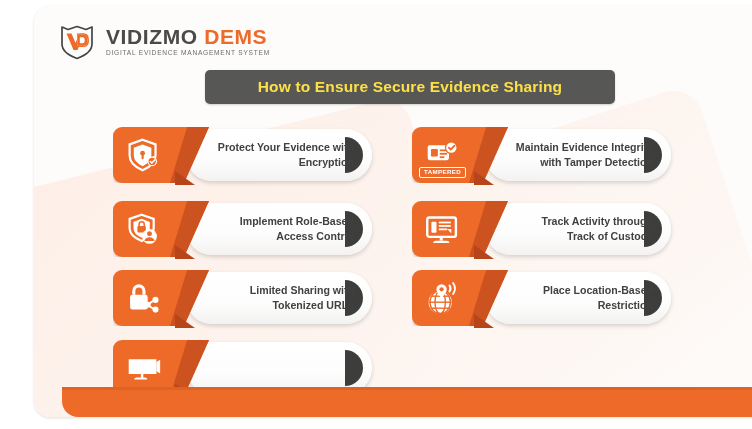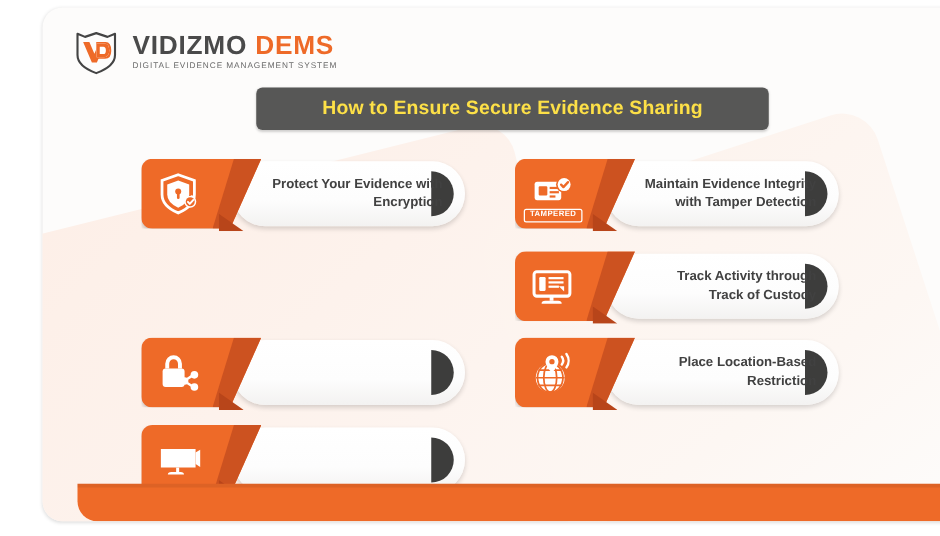--- a/index.html
+++ b/index.html
@@ -314,39 +314,61 @@
               <path d="M27.5 21.5 l1.9 .55 1.3-1.45 1.55 1.1 -.5 1.9 1.45 1.3 -1.1 1.55 -1.9-.5 -1.3 1.45 -1.55-1.1 .5-1.9 -1.45-1.3 z" fill="#ffffff"></path>
               <circle cx="29.4" cy="26.4" r="5.2" fill="#ffffff"></circle>
               <circle cx="29.4" cy="26.4" r="3.9" fill="#ee6a28"></circle>
               <path d="M27.4 26.5 l1.6 1.7 3.1-3.4" fill="none" stroke="#ffffff" stroke-width="1.7" stroke-linecap="round" stroke-linejoin="round"></path>
             </g>
           </svg>
         </div>
         <div class="label">Protect Your Evidence with Encryption</div>
       </div>
 
+      <div class="item c0 r1">
+        <div class="pill">
+          <div class="knob"></div>
+        </div>
+        <div class="tab">
+          <div class="tab-fold"></div>
+        </div>
+        <div class="tab-tip"></div>
+        <div class="tab-icon">
+          <svg viewBox="0 0 40 40">
+            <path d="M18 4 L31 8.5 L31 19 Q31 27 18 32.5 Q5 27 5 19 L5 8.5 Z" fill="none" stroke="#ffffff" stroke-width="2.4"></path>
+            <path d="M18 8.5 L26.8 11.8 L26.8 19 Q26.8 25 18 28.8 Q9.2 25 9.2 19 L9.2 11.8 Z" fill="#ffffff"></path>
+            <rect x="13.4" y="16.3" width="9.2" height="7" rx="1.1" fill="#ee6a28"></rect>
+            <path d="M15.2 16.3 v-1.9 a2.8 2.8 0 0 1 5.6 0 v1.9" fill="none" stroke="#ee6a28" stroke-width="1.7"></path>
+            <circle cx="26.5" cy="27.5" r="8" fill="#ffffff"></circle>
+            <circle cx="26.5" cy="24.6" r="2.7" fill="#ee6a28"></circle>
+            <path d="M20.9 32.5 a5.9 5.9 0 0 1 11.2 0 z" fill="#ee6a28"></path>
+          </svg>
+        </div>
+        <div class="label">Implement Role-Based Access Control</div>
+      </div>
 
       <div class="item c0 r2">
         <div class="pill">
           <div class="knob"></div>
         </div>
         <div class="tab">
           <div class="tab-fold"></div>
         </div>
         <div class="tab-tip"></div>
         <div class="tab-icon">
           <svg viewBox="0 0 40 40">
             <rect x="5.5" y="16" width="19" height="16" rx="2.6" fill="#ffffff"></rect>
             <path d="M9.5 16 v-4.2 a5.5 5.5 0 0 1 11 0 v4.2" fill="none" stroke="#ffffff" stroke-width="3.4"></path>
             <circle cx="33" cy="21.5" r="3.3" fill="#ffffff"></circle>
             <circle cx="33" cy="32" r="3.3" fill="#ffffff"></circle>
             <circle cx="24.5" cy="26.8" r="3.3" fill="#ffffff"></circle>
             <path d="M26.8 25 L30.9 22.4 M26.8 28.6 L30.9 31.1" stroke="#ffffff" stroke-width="2.1"></path>
           </svg>
         </div>
+        <div class="label">Limited Sharing with Tokenized URLs</div>
       </div>
 
       <div class="item c0 r3">
         <div class="pill">
           <div class="knob"></div>
         </div>
         <div class="tab">
           <div class="tab-fold"></div>
         </div>
         <div class="tab-tip"></div>

